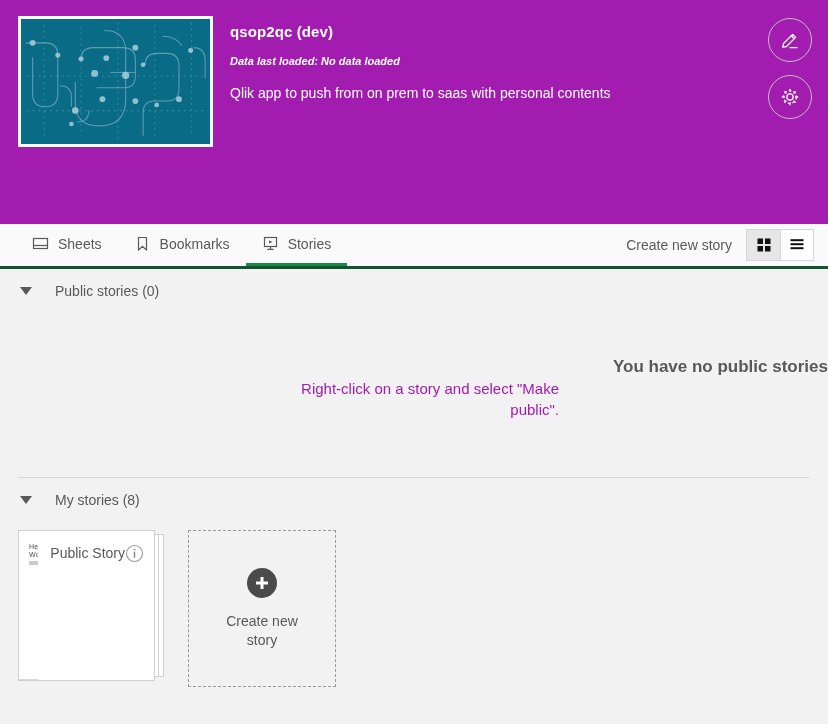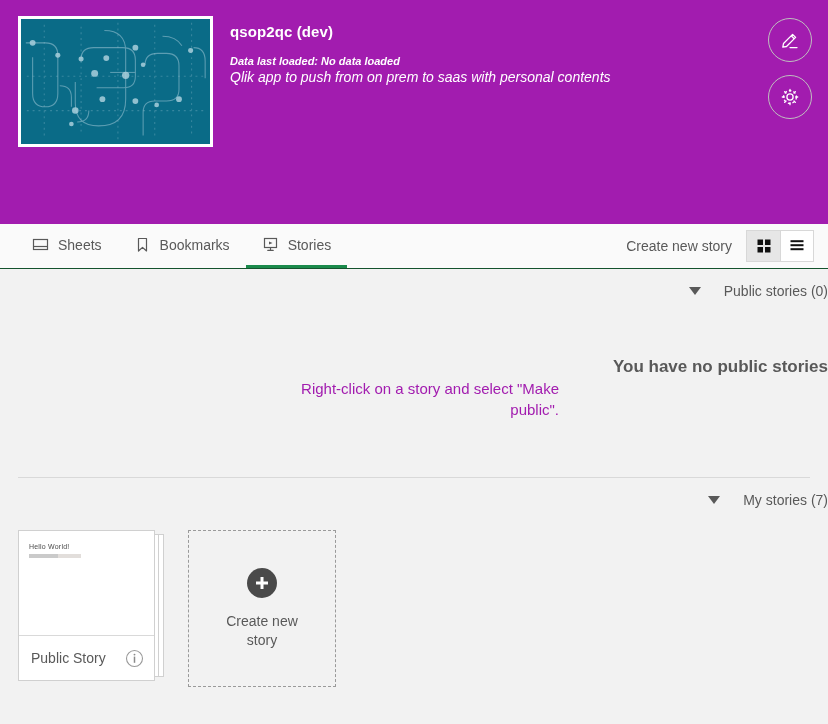--- a/index.html
+++ b/index.html
@@ -58,23 +58,22 @@
     font-style: italic;
     font-weight: bold;
     color: #ffffff;
     margin-top: 12px;
     line-height: 1.3;
   }
 
   .app-desc {
     font-size: 14px;
     color: #ffffff;
-    margin-top: 0;
+    margin-top: 16px;
     line-height: 1.35;
-    font-style: italic;
   }
 
   .header-actions {
     position: absolute;
     right: 16px;
     top: 18px;
     display: flex;
     flex-direction: column;
     gap: 13px;
   }
@@ -89,21 +88,21 @@
     align-items: center;
     justify-content: center;
     cursor: pointer;
   }
   .circle-btn svg { display: block; }
 
   
   .tabbar {
     height: 45px;
     background: #fafafa;
-    border-bottom: 1px solid #14532d;
+    border-bottom: 3px solid #14532d;
     display: flex;
     align-items: stretch;
     padding-left: 16px;
     position: relative;
   }
 
   .tabs { display: flex; align-items: stretch; }
 
   .tab {
     display: flex;
@@ -159,21 +158,20 @@
   }
 
   .section-head {
     display: flex;
     align-items: center;
     gap: 23px;
     padding: 14px 0 0 20px;
     font-size: 14px;
     color: #595959;
     cursor: pointer;
-    justify-content: flex-end;
   }
   .caret {
     width: 0; height: 0;
     border-left: 6px solid transparent;
     border-right: 6px solid transparent;
     border-top: 8px solid #595959;
   }
 
   .empty-state {
     text-align: right;
@@ -226,21 +224,21 @@
   .story-card .stack.s1 { right: 5px;  width: 9px; }
 
   .story-card .face {
     position: absolute;
     left: 0; top: 0;
     width: 137px;
     height: 151px;
     background: #ffffff;
     border: 1px solid #d0d0d0;
     display: flex;
-    flex-direction: column;
+    flex-direction: row;
     overflow: hidden;
   }
 
   .story-thumb {
     flex: 1 1 auto;
     border-bottom: 1px solid #d9d9d9;
     background: #ffffff;
     padding: 12px 0 0 10px;
     overflow: hidden;
   }
@@ -452,21 +450,21 @@
 
   <div class="empty-state">
     <div class="empty-title">You have no public stories</div>
     <div class="empty-sub">Right-click on a story and select "Make public".</div>
   </div>
 
   <div class="divider"></div>
 
   <div class="section-head">
     <span class="caret"></span>
-    <span>My stories (7)</span>
+    <span>My stories (8)</span>
   </div>
 
   <div class="cards">
 
     <div class="story-card">
       <div class="stack s2"></div>
       <div class="stack s1"></div>
       <div class="face">
         <div class="story-thumb">
           <div class="t1">Hello World!</div>

